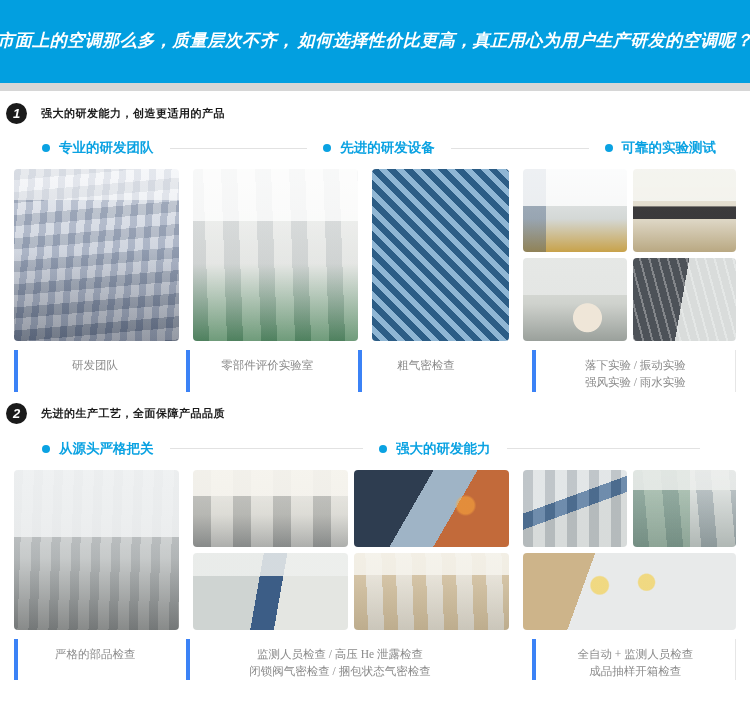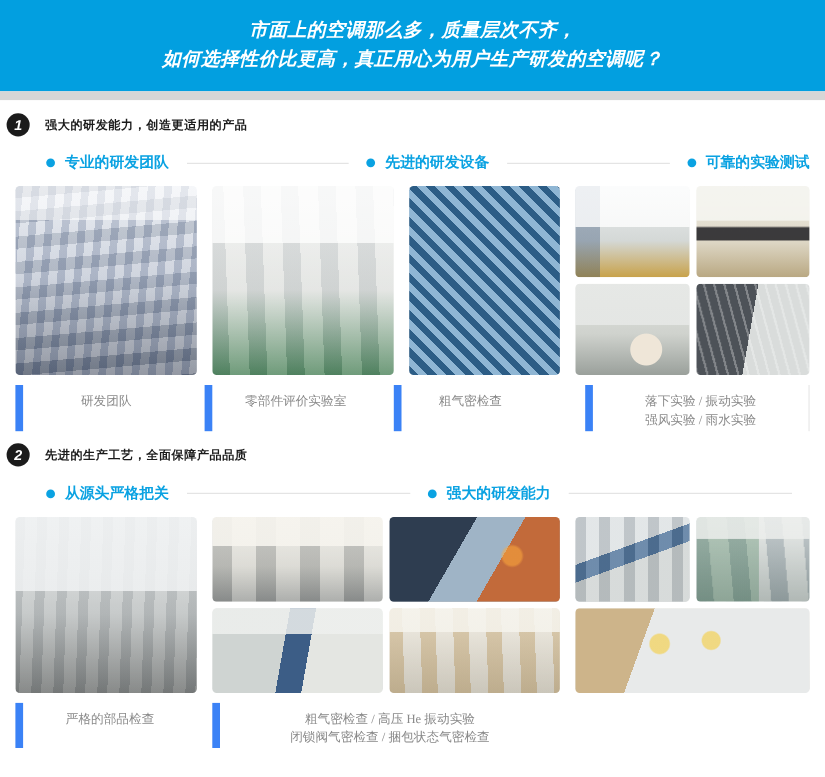--- a/index.html
+++ b/index.html
@@ -11,21 +11,21 @@
     overflow: hidden;
   }
   .page { position: relative; width: 750px; height: 706px; background:#fff; }
 
   
   .banner {
     width: 750px;
     height: 83px;
     background: #029fe0;
     display: flex;
-    flex-direction: column;
+    flex-direction: row;
     align-items: center;
     justify-content: center;
     gap: 3px;
   }
   .banner-line {
     color: #ffffff;
     font-style: italic;
     font-weight: bold;
     font-size: 17px;
     letter-spacing: 0.5px;
@@ -66,21 +66,21 @@
     font-weight: bold;
     color: #1b1b1b;
     letter-spacing: 0.5px;
   }
 
   
   .subhead-row {
     display: flex;
     align-items: center;
     height: 26px;
-    padding: 0 14px 0 42px;
+    padding: 0 34px 0 42px;
   }
   .subhead {
     display: flex;
     align-items: center;
     gap: 9px;
     flex: none;
   }
   .dot {
     width: 8px; height: 8px;
     border-radius: 50%;
@@ -130,21 +130,21 @@
     padding: 0 14px;
     gap: 14px;
     margin-top: 9px;
   }
   .caption-cell {
     display: flex;
     flex-direction: column;
     align-items: center;
     justify-content: flex-start;
     padding-top: 7px;
-    border-left: 7px solid #3b82f6;
+    border-left: 4px solid #3b82f6;
     min-height: 34px;
   }
   .caption-cell.last { border-right: 1px solid #e6e6e6; margin-left: 28px; }
   .caption-text {
     font-family: "Liberation Serif", "DejaVu Serif", serif;
     font-size: 11.5px;
     color: #8a8a8a;
     line-height: 1.5;
     white-space: nowrap;
     text-align: center;
@@ -353,19 +353,23 @@
           <div class="photo ph-inspect span2" style="height:77px"></div>
         </div>
       </div>
     </div>
 
     <div class="caption-row">
       <div class="caption-cell" style="width:165px">
         <div class="caption-text">严格的部品检查</div>
       </div>
       <div class="caption-cell" style="width:316px">
-        <div class="caption-text">粗气密检查 / 高压 He 振动实验</div>
+        <div class="caption-text">监测人员检查 / 高压 He 泄露检查</div>
         <div class="caption-text">闭锁阀气密检查 / 捆包状态气密检查</div>
       </div>
+      <div class="caption-cell last" style="width:213px">
+        <div class="caption-text">全自动 + 监测人员检查</div>
+        <div class="caption-text">成品抽样开箱检查</div>
+      </div>
     </div>
   </div>
 
 </div>
 
 </body></html>

